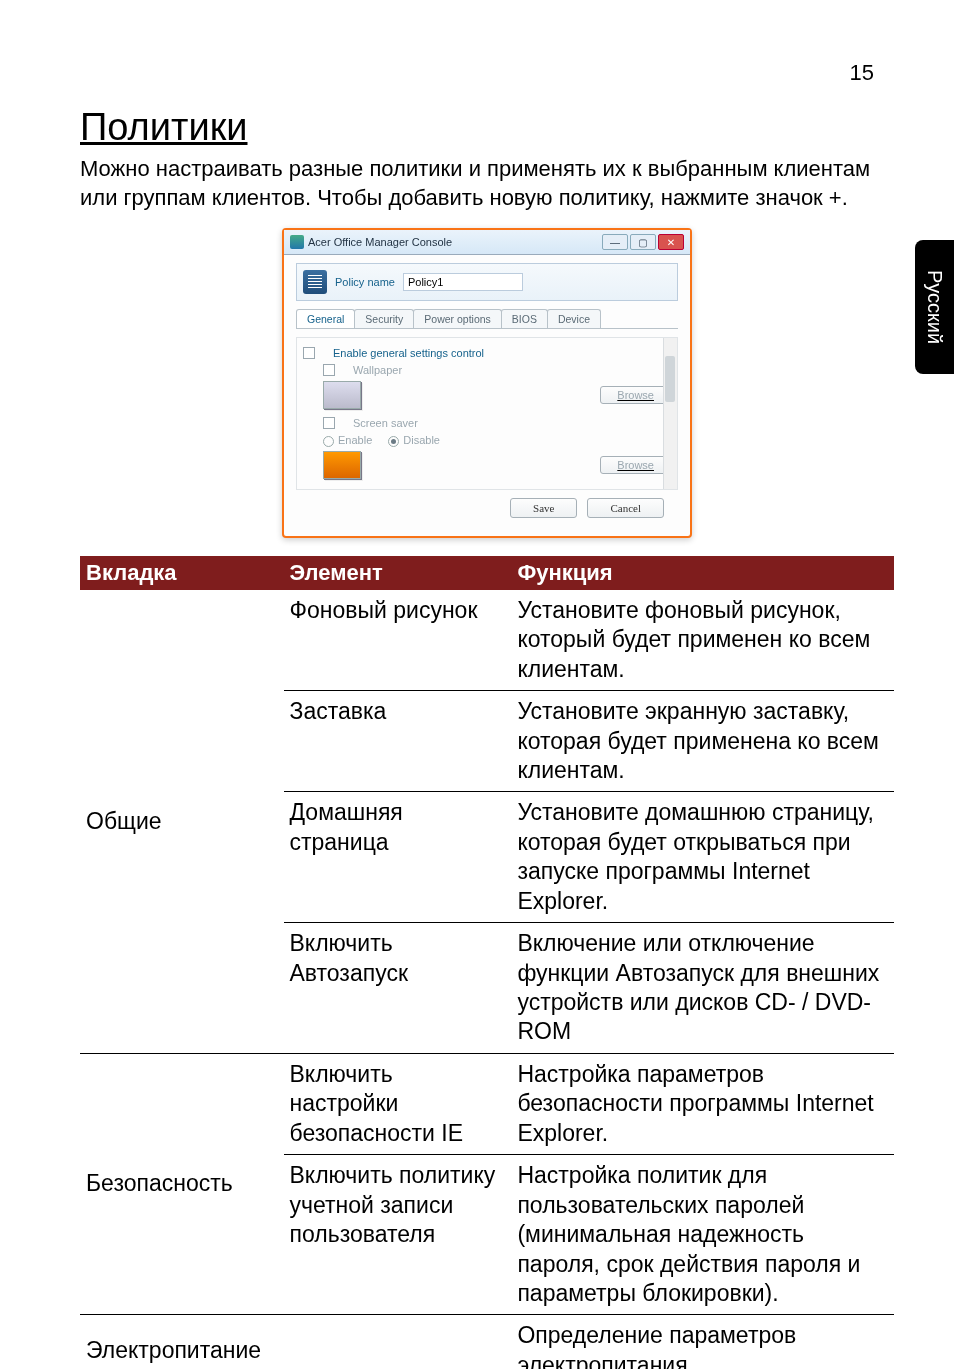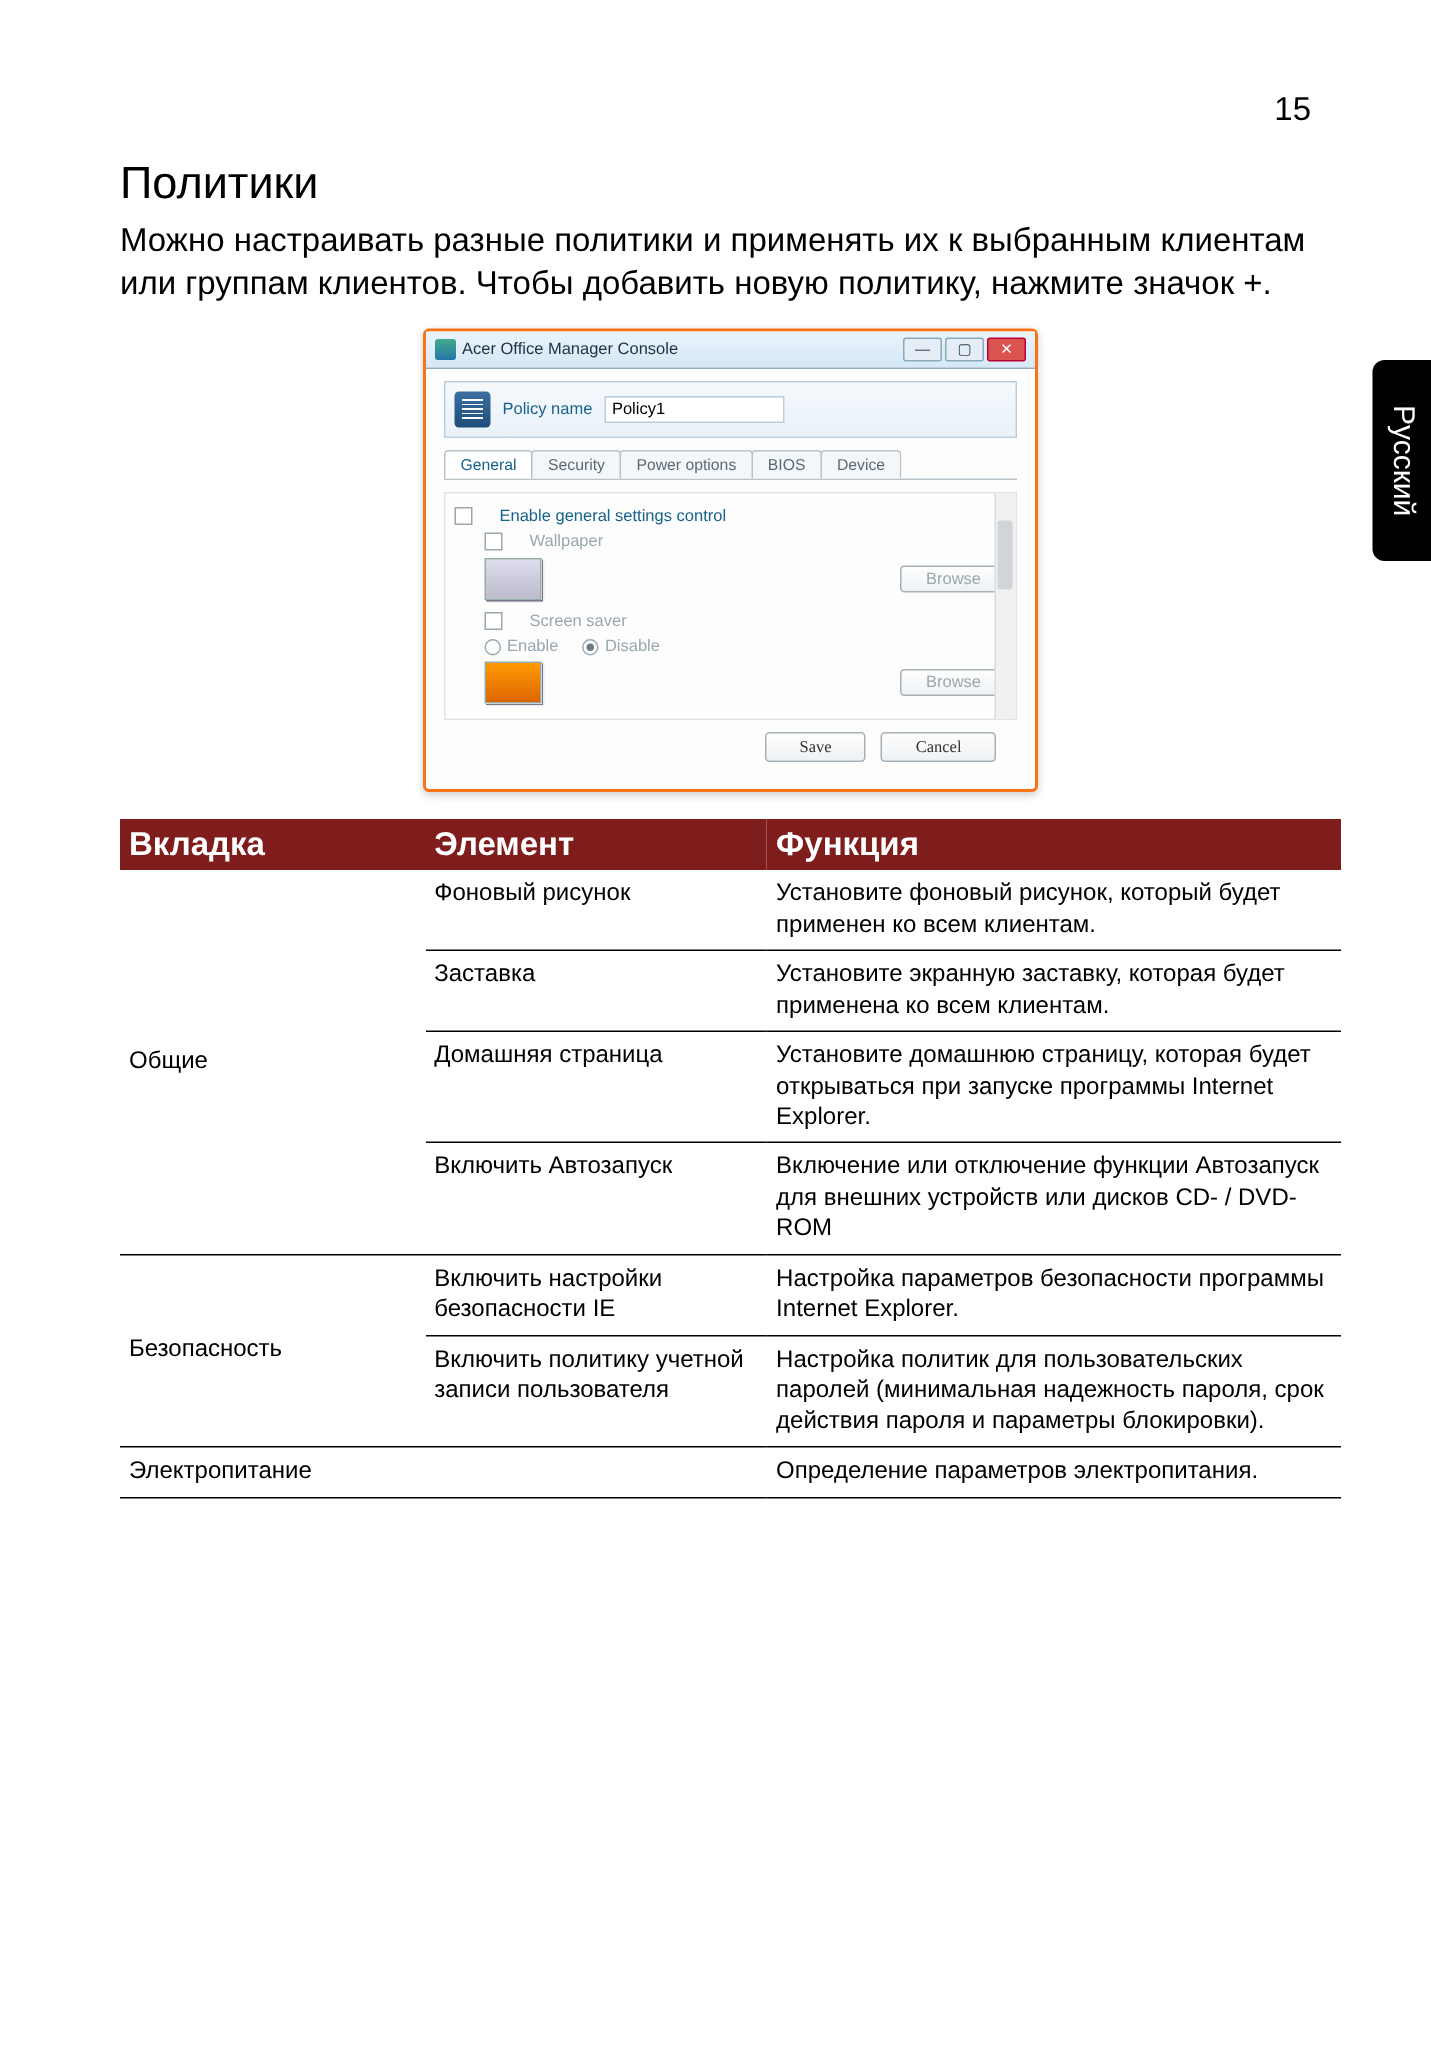--- a/index.html
+++ b/index.html
@@ -1,20 +1,20 @@
 <!DOCTYPE html>
 <html><head>
   <meta charset="utf-8">
   <style>
     * { box-sizing: border-box; margin: 0; padding: 0; }
     body { font-family: Arial, Helvetica, sans-serif; font-size: 20px; color: #000; background: #fff; width: 954px; position: relative; }
     .page { padding: 60px 60px 60px 80px; }
     .page-number { text-align: right; font-size: 22px; padding-right: 20px; padding-bottom: 20px; }
     .side-tab { position: absolute; right: 0; top: 240px; background: #000; color: #fff; padding: 30px 8px; border-radius: 8px 0 0 8px; font-size: 20px; writing-mode: vertical-rl; text-orientation: mixed; }
-    h1 { font-size: 30px; font-weight: normal; margin-bottom: 6px; }
+    h1 { font-size: 38px; font-weight: normal; margin-bottom: 6px; text-decoration: underline; }
     .intro { font-size: 22px; line-height: 1.3; margin-bottom: 16px; }
     .screenshot-holder { text-align: center; margin: 10px 0 18px; }
     
     .dlg { width: 410px; display: inline-block; border: 2px solid #f97316; border-radius: 4px; font-size: 11px; text-align: left; background: #fdfdfd; box-shadow: 0 2px 6px rgba(0,0,0,.2); }
     .dlg-titlebar { background: linear-gradient(#eaf3fb,#d6e8f7); padding: 4px 6px; display: flex; justify-content: space-between; align-items: center; border-bottom: 1px solid #9ab; }
     .dlg-title { display: flex; align-items: center; gap: 4px; color: #234; }
     .dlg-title .tb-icon { width:14px; height:14px; background: linear-gradient(#4a8,#27a); border-radius:2px; }
     .win-buttons { display:flex; gap:2px; }
     .win-btn { width:26px; height:16px; background:#e5eef7; border:1px solid #8ab; border-radius:2px; display:flex; align-items:center; justify-content:center; font-size:10px; color:#345; }
     .win-btn.close { background:#d9534f; color:#fff; border-color:#b03; }
@@ -27,34 +27,34 @@
     .tabs { display:flex; gap:0; border-bottom:1px solid #b8c2c9; margin-bottom:8px; }
     .tab { padding:3px 10px; border:1px solid #b8c2c9; border-bottom:none; background:#f4f7f9; color:#5a6a75; margin-right:-1px; border-radius:3px 3px 0 0; font-size:10.5px; }
     .tab.active { background:#fff; color:#16628c; }
     .settings-area { position:relative; padding:4px 6px 2px; border:1px solid #e0e4e7; min-height:150px; }
     .scroll-track { position:absolute; right:0; top:0; bottom:0; width:14px; background:#f1f1f1; border-left:1px solid #d9dde0; }
     .scroll-thumb { position:absolute; right:2px; top:18px; width:10px; height:46px; background:#cfd5d9; border-radius:2px; }
     .chk-row { display:flex; align-items:flex-start; gap:18px; margin:5px 0; color:#9aa7af; }
     .chk-row.enabled { color:#5a6a75; }
     .chk { width:12px; height:12px; border:1px solid #9aa7af; background:#fff; }
     .indent { margin-left:20px; }
-    .thumb-row { display:flex; align-items:center; gap:12px; margin:4px 0 8px 20px; }
+    .thumb-row { display:flex; align-items:center; gap:12px; margin:4px 0 8px 20px;text-decoration:underline; }
     .thumb { width:38px; height:28px; background:linear-gradient(#dde,#bbc); border:1px solid #9aa; box-shadow:1px 1px 0 #778, 2px 2px 0 #eee; }
     .thumb.orange { background:linear-gradient(#f90,#d60); }
     .btn { border:1px solid #a6b0b7; background:linear-gradient(#fdfdfd,#eef1f3); color:#9aa7af; padding:2px 16px; border-radius:3px; font-size:11px; }
     .btn.enabled { color:#333;font-family:Liberation Serif, serif; }
     .radio-row { display:flex; gap:16px; margin:3px 0 4px 20px; color:#9aa7af; }
     .radio { width:11px; height:11px; border:1px solid #9aa; border-radius:50%; display:inline-block; vertical-align:middle; margin-right:4px; position:relative; }
     .radio.sel::after { content:""; position:absolute; left:2px; top:2px; width:5px; height:5px; background:#6b7b85; border-radius:50%; }
     .dlg-footer { display:flex; justify-content:flex-end; gap:10px; padding:8px 14px; }
     .dlg-footer .btn { padding:3px 22px; }
     
     table.ref { width:100%; border-collapse: collapse; margin-top: 4px; }
     table.ref th { background:#7f1d1d; color:#fff; text-align:left; font-size:22px; font-weight:bold; padding:4px 6px; }
-    table.ref td { font-size:16px; padding:6px 6px; vertical-align:top; line-height:1.28; }
+    table.ref td { font-size:23px; padding:6px 6px; vertical-align:top; line-height:1.28; }
     .bb { border-bottom:1px solid #000; }
   </style>
 </head>
 <body>
 
 <div class="page">
   <div class="page-number">15</div>
   <div class="side-tab">Русский</div>
 
   <h1>Политики</h1>

